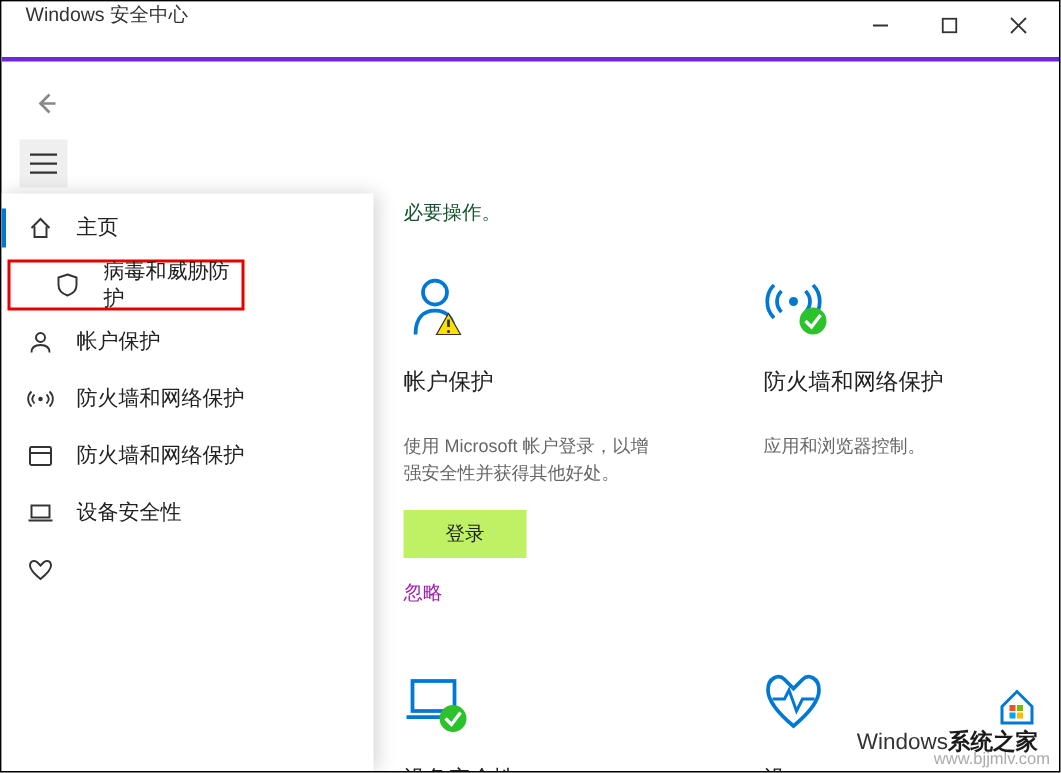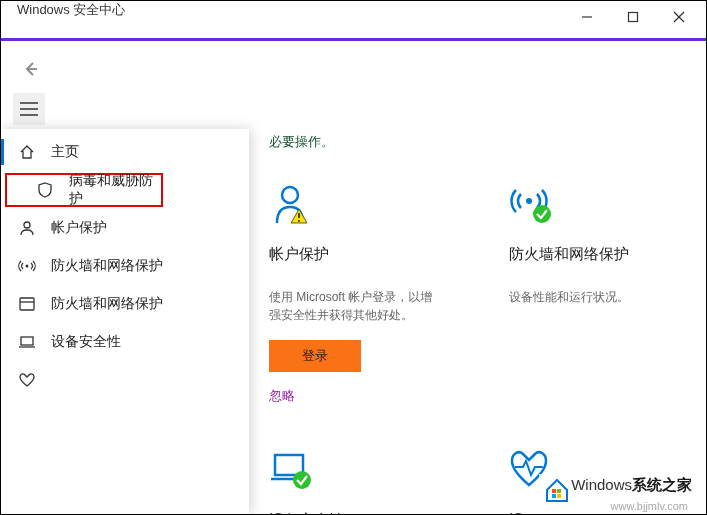--- a/index.html
+++ b/index.html
@@ -25,25 +25,25 @@
     .sidebar-icon { width: 20px; height: 20px; display: flex; align-items: center; justify-content: center; flex-shrink: 0; }
     
     .main { flex: 1; padding: 0 0 0 20px; overflow: hidden; background: #fff; }
     .main-hint { font-size: 13px; color: #14532d; margin-bottom: 28px; margin-top: 4px; }
     
     .cards { display: flex; flex-wrap: wrap; gap: 40px 70px; }
     .card { width: 170px; }
     .card-icon { height: 48px; display: flex; align-items: flex-end; margin-bottom: 18px; }
     .card-title { font-size: 15px; font-weight: 400; color: #222; margin-bottom: 6px; }
     .card-desc { font-size: 12px; color: #666; line-height: 1.5; margin-bottom: 16px; min-height: 36px; margin-top: 24px; }
-    .card-btn { width: 92px; height: 32px; background: #f97316; border: none; font-size: 13px; color: #222; display: flex; align-items: center; justify-content: center; margin-bottom: 14px; }
+    .card-btn { width: 82px; height: 32px; background: #bef264; border: none; font-size: 13px; color: #222; display: flex; align-items: center; justify-content: center; margin-bottom: 14px; }
     .card-link { font-size: 13px; color: #a21caf; text-decoration: none; }
     
-    .watermark { position: absolute; bottom: 2px; right: 18px; font-size: 11px; color: #aaa; z-index: 20; }
-    .logo-overlay { position: absolute; bottom: 8px; right: 10px; display: flex; align-items: flex-start; gap: 0; z-index: 19; background: rgba(255,255,255,0.7); padding: 2px 4px; }
+    .watermark { position: absolute; bottom: 2px; right: 6px; font-size: 11px; color: #aaa; z-index: 20; }
+    .logo-overlay { position: absolute; bottom: 8px; right: 10px; display: flex; align-items: flex-end; gap: 0; z-index: 19; background: rgba(255,255,255,0.7); padding: 2px 4px; flex-direction: column; }
     .logo-house { width: 28px; height: 28px; }
     .logo-text { font-size: 15px; font-weight: 400; color: #333; }
     .logo-text b { color: #1a1a1a; }
     
     svg { display: block; }
   </style>
 </head>
 <body>
 
 <div class="titlebar">
@@ -184,21 +184,21 @@
       <div class="card">
         <div class="card-icon">
           <svg width="46" height="46">
             <circle cx="20" cy="20" r="3" fill="#0078d4"></circle>
             <path d="M12 13 C8 17 8 23 12 27 M28 13 C32 17 32 23 28 27 M7 9 C1 15 1 25 7 31 M33 9 C39 15 39 25 33 31" fill="none" stroke="#0078d4" stroke-width="2.5"></path>
             <circle cx="33" cy="33" r="9" fill="#2cc22c"></circle>
             <path d="M28 33 L32 37 L38 29" fill="none" stroke="#fff" stroke-width="2.2"></path>
           </svg>
         </div>
         <div class="card-title">防火墙和网络保护</div>
-        <div class="card-desc">设备性能和运行状况。</div>
+        <div class="card-desc">应用和浏览器控制。</div>
       </div>
 
       <div class="card">
         <div class="card-icon">
           <svg width="46" height="46">
             <rect x="6" y="8" width="28" height="20" fill="none" stroke="#0078d4" stroke-width="2.5"></rect>
             <line x1="2" y1="32" x2="38" y2="32" stroke="#0078d4" stroke-width="2.5"></line>
             <circle cx="33" cy="33" r="9" fill="#2cc22c"></circle>
             <path d="M28 33 L32 37 L38 29" fill="none" stroke="#fff" stroke-width="2.2"></path>
           </svg>

